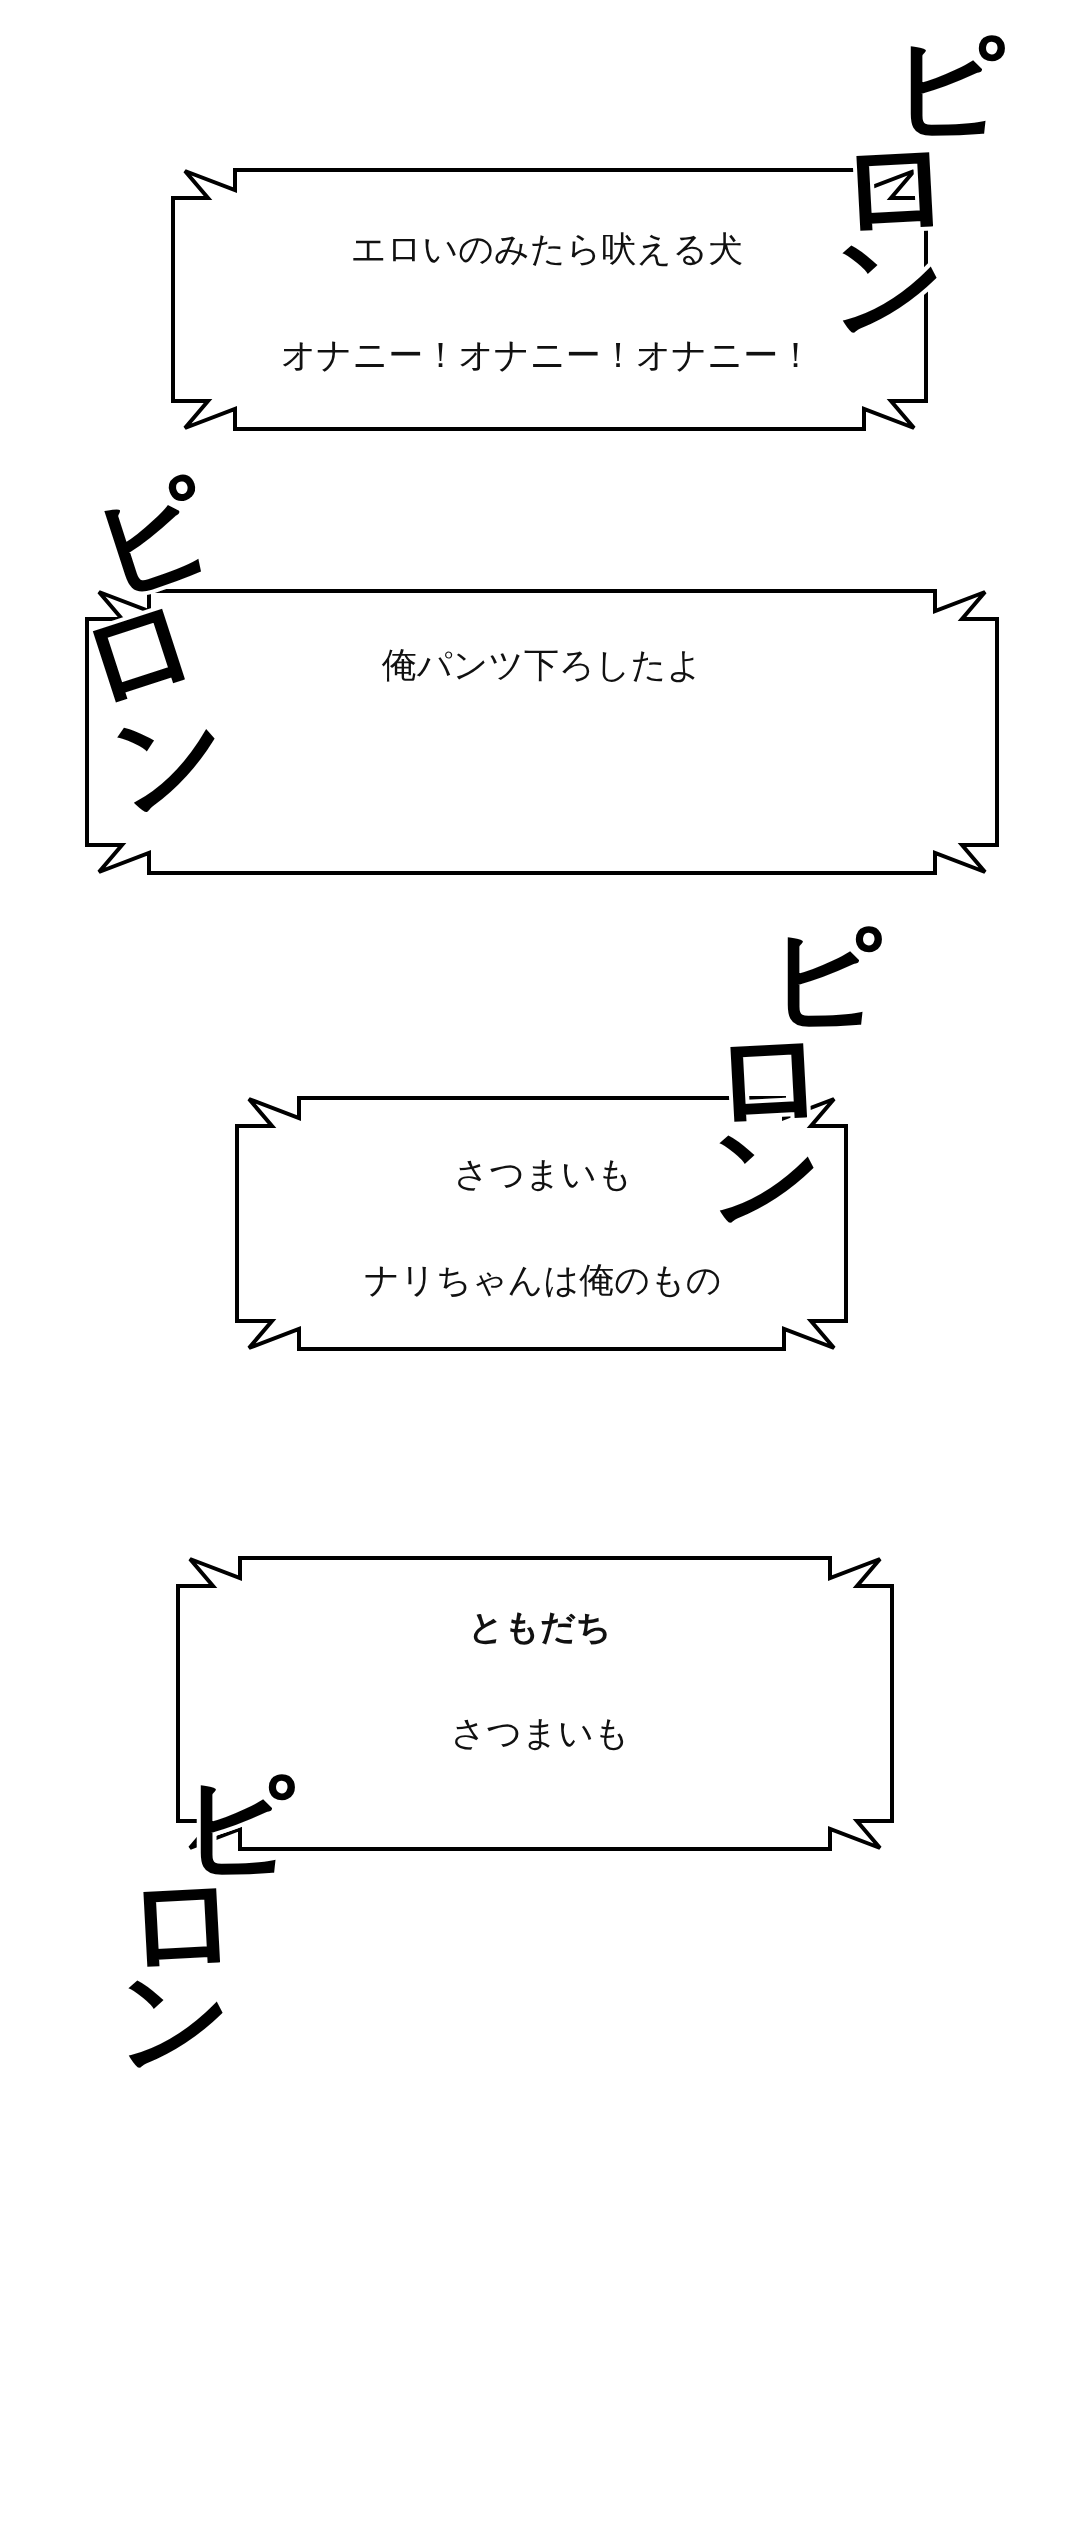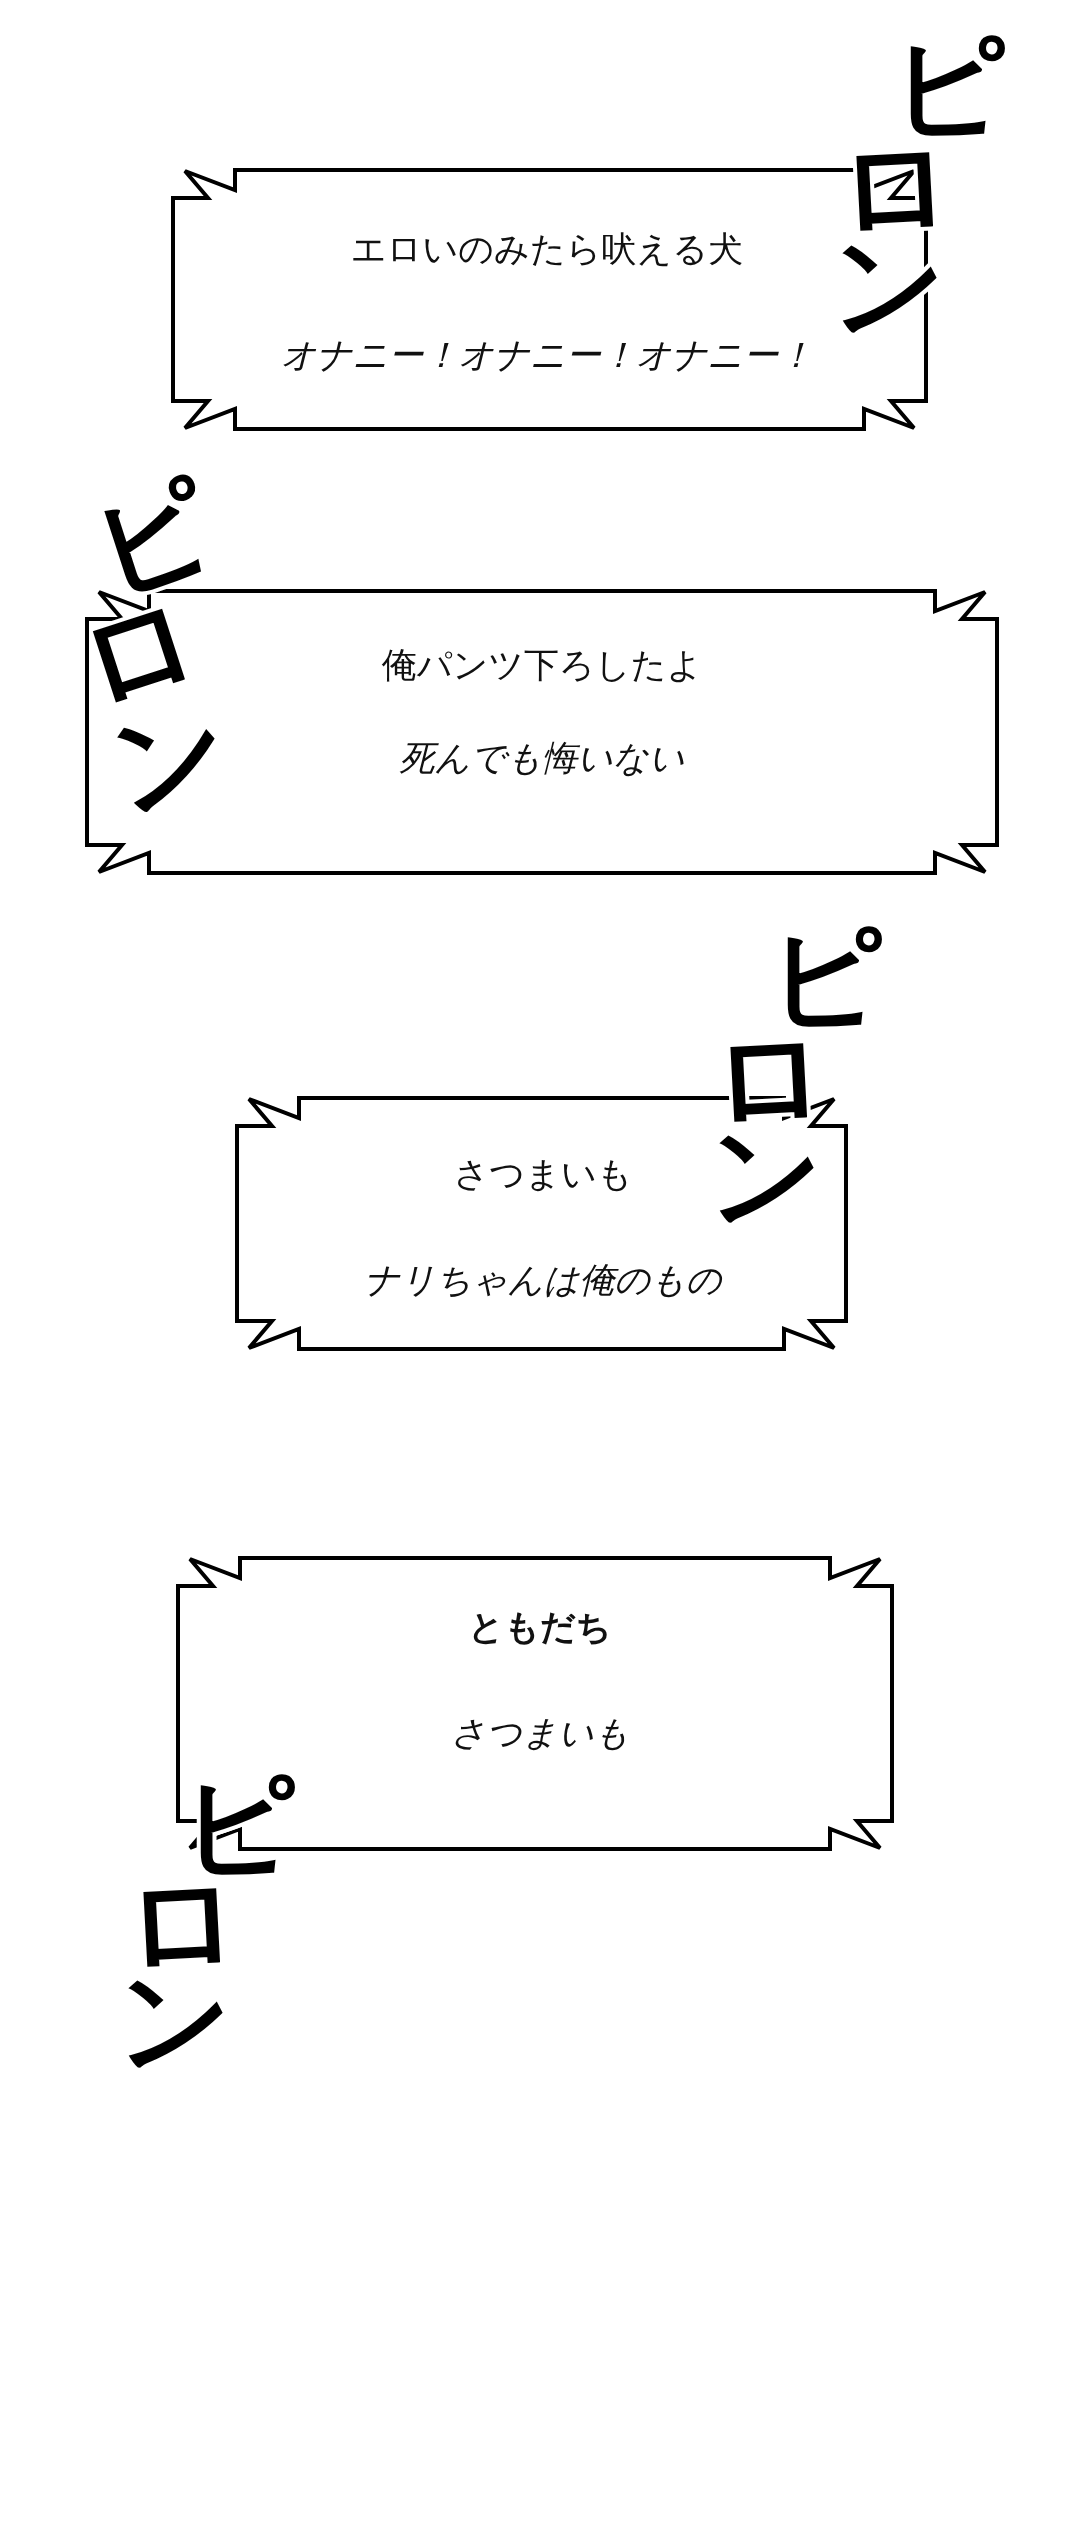--- a/index.html
+++ b/index.html
@@ -36,21 +36,20 @@
       line-height: 48px;
       font-weight: 400;
       white-space: nowrap;
     }
     .body-inner {
       display: inline-block;
       text-align: left;
     }
     .body-line {
       display: block;
-      font-style: italic;
     }
     .sfx-char {
       position: absolute;
       width: 130px;
       height: 130px;
       line-height: 130px;
       text-align: center;
       font-size: 112px;
       font-weight: 900;
       color: #000000;
@@ -76,21 +75,20 @@
     <span class="body-inner">
       <span class="body-line">オナニー！オナニー！オナニー！</span>
     </span>
   </div>
 </div>
 
 <div>
   <div class="title" style="left:92px; top:641px;">俺パンツ下ろしたよ</div>
   <div class="body" style="left:92px; top:735px; line-height:47px;">
     <span class="body-inner">
-      <span class="body-line">死んでも悔いない</span>
     </span>
   </div>
 </div>
 
 <div>
   <div class="title" style="left:93px; top:1144px;margin-top:6px;">さつまいも</div>
   <div class="body" style="left:93px; top:1256px;">
     <span class="body-inner">
       <span class="body-line">ナリちゃんは俺のもの</span>
     </span>

